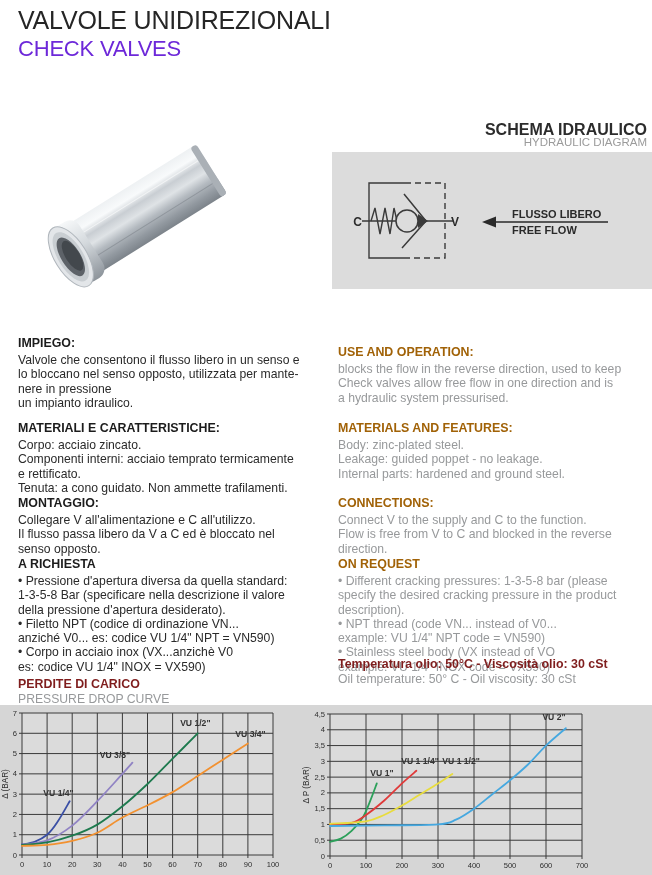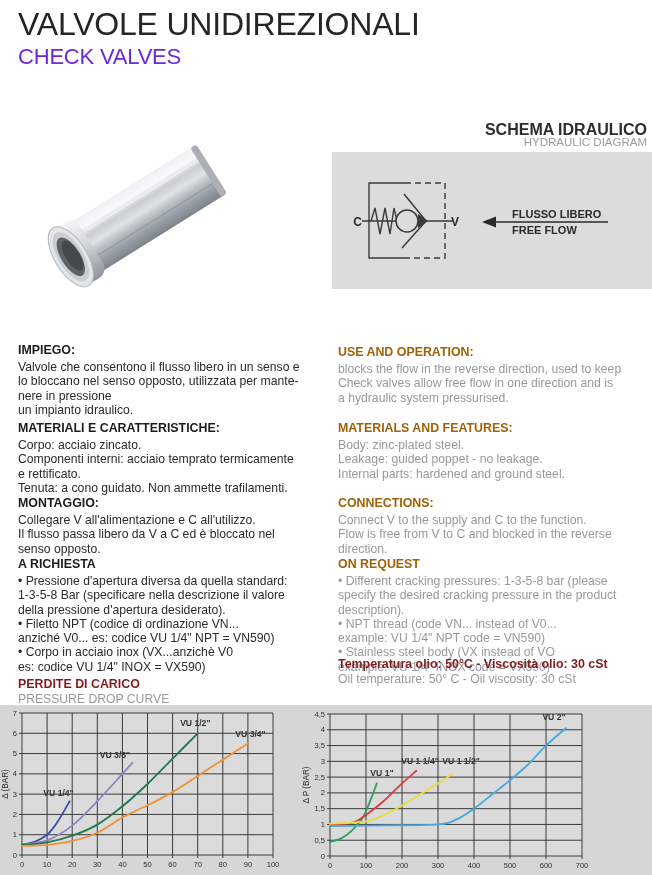--- a/index.html
+++ b/index.html
@@ -1,20 +1,20 @@
 <!DOCTYPE html>
 <html><head>
 <meta charset="utf-8">
 <style>
   html,body{margin:0;padding:0;background:#ffffff;}
   .page{position:relative;width:652px;height:875px;background:#ffffff;overflow:hidden;
         font-family:"Liberation Sans",sans-serif;}
   
   .hdr{position:absolute;left:18px;top:6px;}
-  .hdr h1{margin:0;font-size:32px;font-weight:500;color:#252525;letter-spacing:-0.2px;}
+  .hdr h1{margin:0;font-size:25px;font-weight:500;color:#252525;letter-spacing:-0.2px;}
   .hdr h2{margin:1px 0 0;font-size:22px;font-weight:400;color:#6d28d9;letter-spacing:-0.2px;}
   
   .dg-head{position:absolute;right:5px;top:123px;text-align:right;line-height:13px;}
   .dg-head .it{font-weight:bold;font-size:16px;color:#2c2c2c;}
   .dg-head .en{font-size:11.5px;color:#9b9b9b;}
   
   .dg-box{position:absolute;left:332px;top:152px;width:320px;height:137px;background:#dcdcdc;}
   .dg-box svg{display:block;width:100%;height:100%;}
   .dg-box text{font-family:"Liberation Sans",sans-serif;}
   
@@ -101,21 +101,21 @@
       <text x="30" y="74" text-anchor="end" font-size="12" font-weight="bold" fill="#2c2c2c">C</text>
       <text x="119" y="74" text-anchor="start" font-size="12" font-weight="bold" fill="#2c2c2c">V</text>
 
       <line x1="155" y1="70" x2="276" y2="70" stroke="#2a2a2a" stroke-width="1.6"></line>
       <polygon points="150,70 164,64.5 164,75.5" fill="#2a2a2a"></polygon>
       <text x="180" y="66" font-size="11" font-weight="bold" fill="#2a2a2a">FLUSSO LIBERO</text>
       <text x="180" y="82" font-size="11" font-weight="bold" fill="#2a2a2a">FREE FLOW</text>
     </svg>
   </div>
 
-  <section class="sec s-it" style="left:18px;top:343px">
+  <section class="sec s-it" style="left:18px;top:336px">
     <h3>IMPIEGO:</h3>
     <div class="ln">Valvole che consentono il flusso libero in un senso e</div>
     <div class="ln">lo bloccano nel senso opposto, utilizzata per mante-</div>
     <div class="ln">nere in pressione</div>
     <div class="ln">un impianto idraulico.</div>
   </section>
 
   <section class="sec s-it" style="left:18px;top:421px">
     <h3>MATERIALI E CARATTERISTICHE:</h3>
     <div class="ln">Corpo: acciaio zincato.</div>

